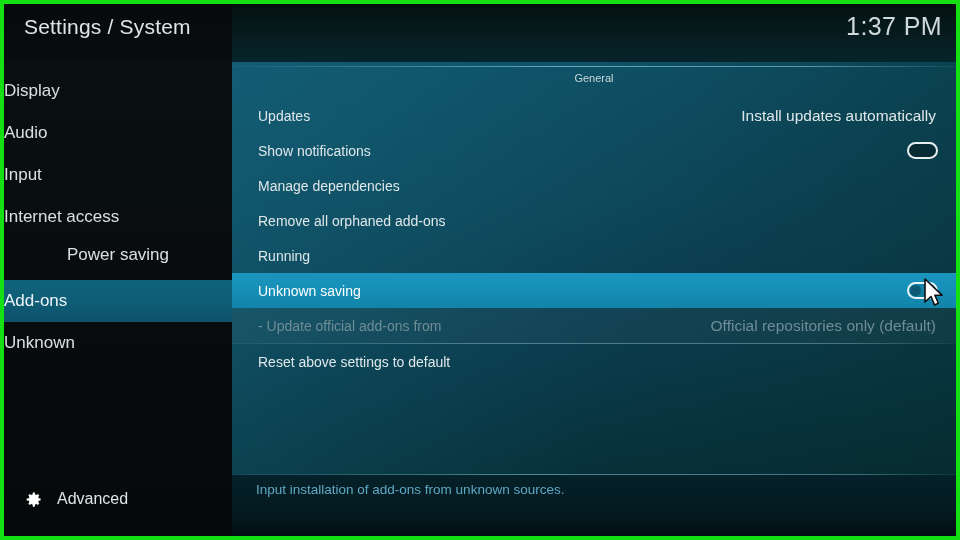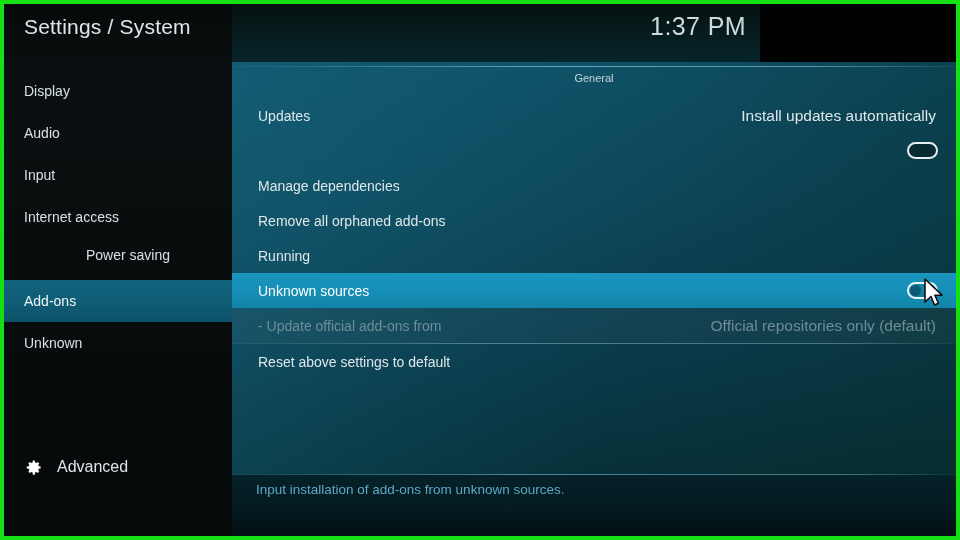--- a/index.html
+++ b/index.html
@@ -18,21 +18,21 @@
     height: 540px;
     background: #000;
     border: 4px solid #14e014;
     overflow: hidden;
   }
 
   
   #header {
     position: absolute;
     left: 0; top: 0;
-    width: 756px;
+    width: 952px;
     height: 58px;
     background: linear-gradient(180deg, #05110f 0%, #061c1f 55%, #06242b 100%);
     z-index: 6;
   }
   #header-left {
     position: absolute;
     left: 0; top: 0;
     width: 228px;
     height: 58px;
     background: linear-gradient(180deg, #060a0a 0%, #080d0d 100%);
@@ -67,33 +67,32 @@
     background: linear-gradient(180deg, #0a1011 0%, #080c0d 45%, #05090a 100%);
     z-index: 5;
   }
   .side-item {
     position: absolute;
     left: 0;
     width: 228px;
     height: 42px;
     display: flex;
     align-items: center;
-    padding-left: 20px;
-    font-size: 14px;
+    font-size: 17px;
     color: #d8e0e2;
     white-space: nowrap;
   }
   .side-item.selected {
     background: linear-gradient(180deg, #11637d 0%, #0f5d76 50%, #0d5169 100%);
     color: #eef5f7;
   }
   #advanced {
     position: absolute;
     left: 0;
-    bottom: 52px;
+    bottom: 20px;
     width: 228px;
     height: 34px;
     display: flex;
     align-items: center;
     padding-left: 20px;
     font-size: 16px;
     color: #dde5e7;
   }
   #advanced .gear { margin-right: 14px; display:flex; }
   #advanced .gear svg { display:block; }
@@ -282,35 +281,36 @@
 
   <div id="content">
     <div id="group-rule"></div>
     <div id="group-title">General</div>
     <div id="rows">
         <div class="row">
           <span class="label">Updates</span>
           <span class="value">Install updates automatically</span>
         </div>
         <div class="row">
+          <span class="label">Show notifications</span>
           <span class="toggle">
             <span class="knob"></span>
           </span>
         </div>
         <div class="row">
           <span class="label">Manage dependencies</span>
         </div>
         <div class="row">
           <span class="label">Remove all orphaned add-ons</span>
         </div>
         <div class="row">
           <span class="label">Running</span>
         </div>
         <div class="row selected">
-          <span class="label">Unknown sources</span>
+          <span class="label">Unknown saving</span>
           <span class="toggle">
             <span class="knob"></span>
           </span>
         </div>
         <div class="row disabled">
           <span class="label">- Update official add-ons from</span>
           <span class="value">Official repositories only (default)</span>
         </div>
         <div class="row-sep"></div>
         <div class="row">

